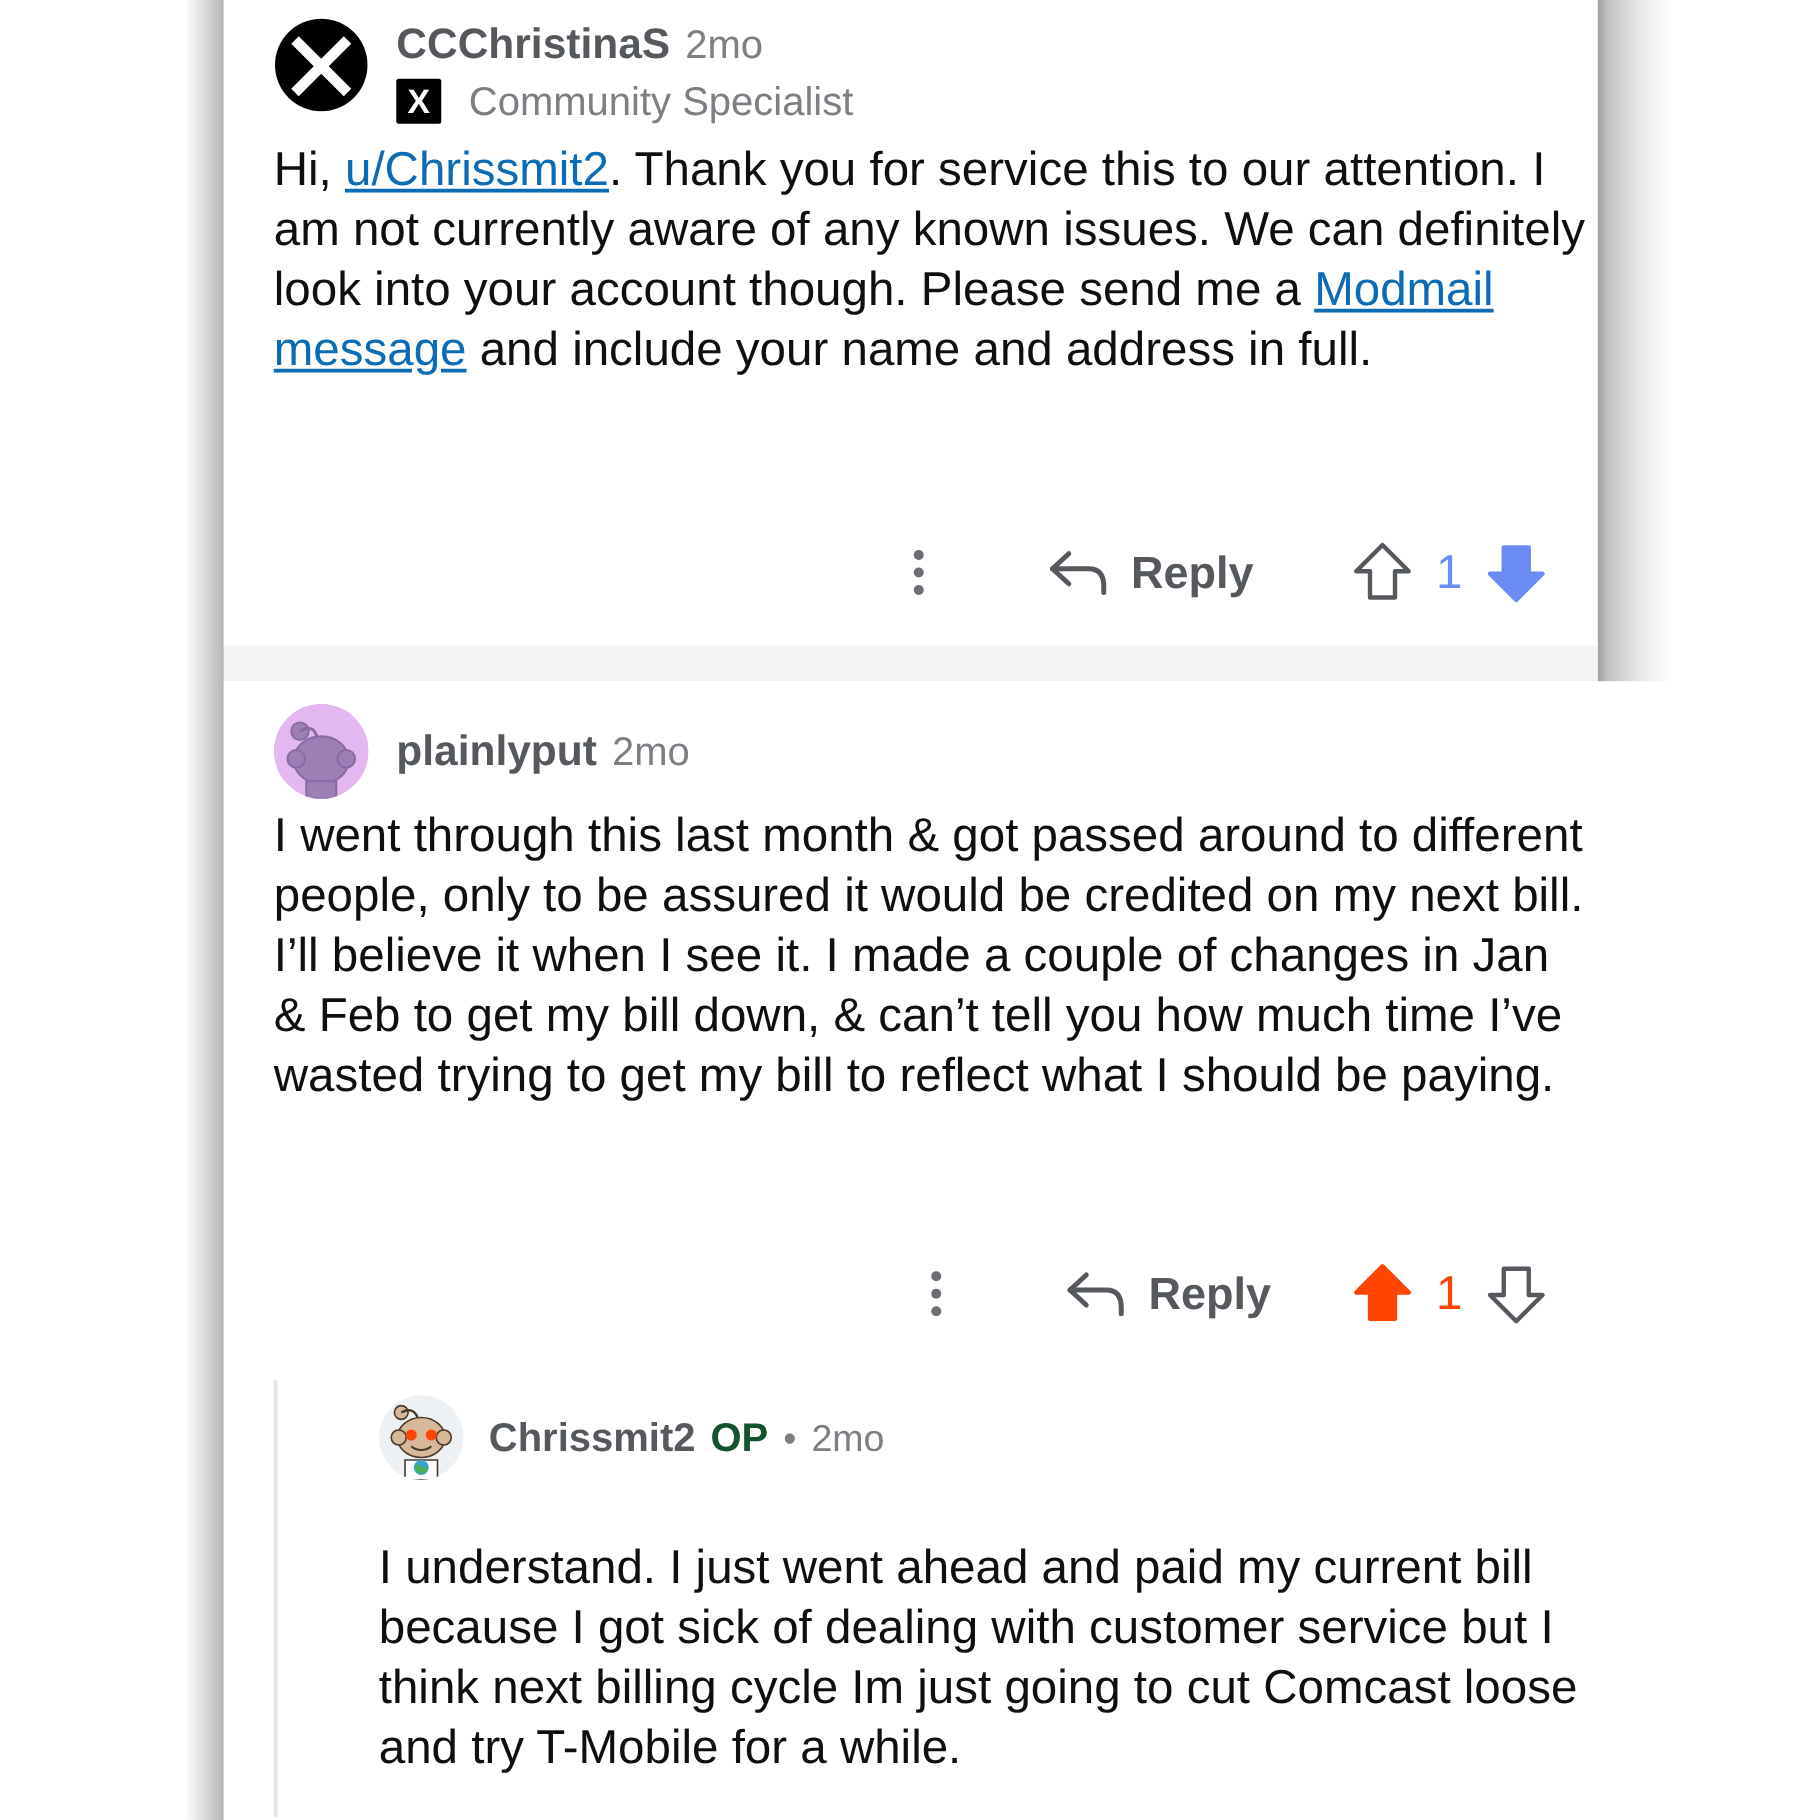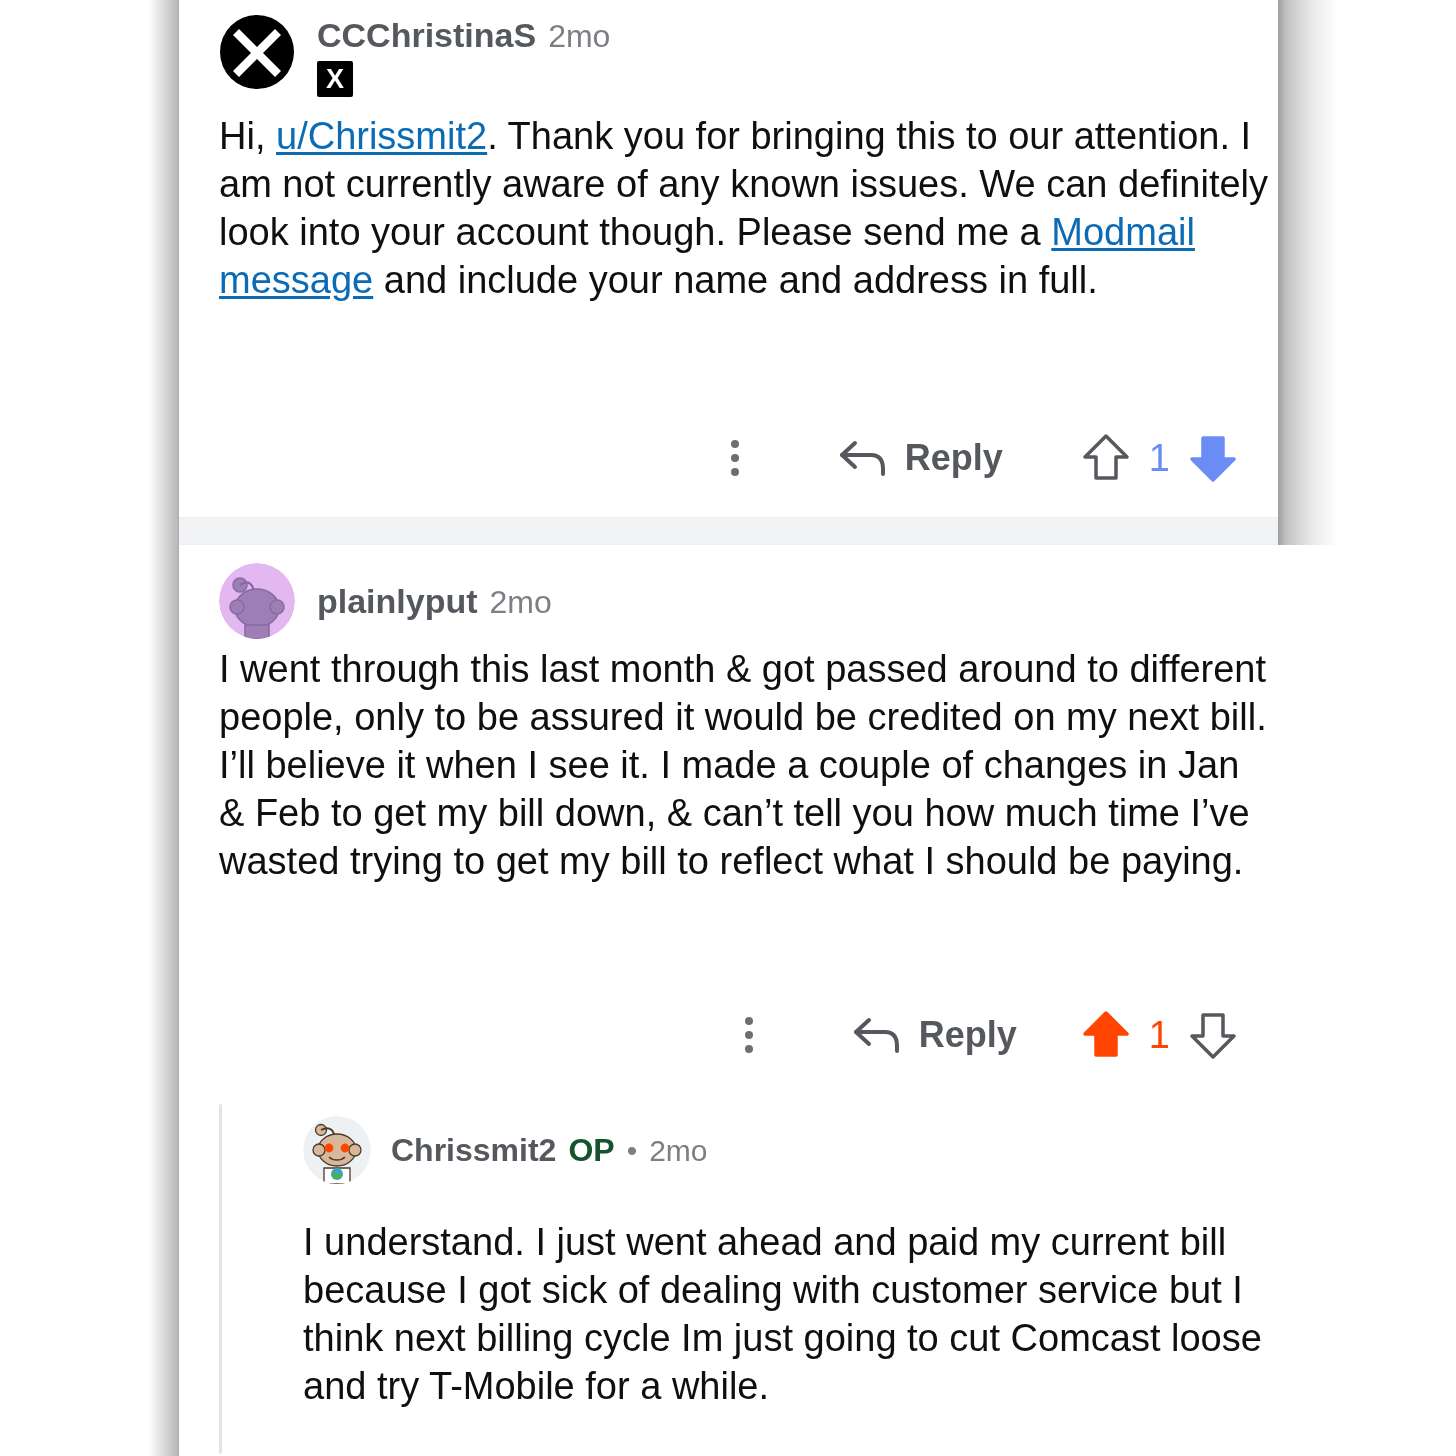--- a/index.html
+++ b/index.html
@@ -206,21 +206,21 @@
   #reply-1 .inner { position: absolute; left: 44px; top: 0; width: 1015px; }
   #reply-1 .comment-header { }
   #reply-1 .avatar { width: 68px; height: 68px; }
   #reply-1 .header-text { margin-left: 20px; }
   #reply-1 .name-row { font-size: 32px; line-height: 68px; }
   #reply-1 .username { font-size: 32px; }
   #reply-1 .op-badge { font-size: 32px; margin-left: 12px; }
   #reply-1 .dot-sep { font-size: 30px; margin-left: 12px; }
   #reply-1 .timestamp { font-size: 30px; margin-left: 12px; }
   #reply-1 .comment-body {
-    margin-top: 20px;
+    margin-top: 32px;
     width: 1015px;
     font-size: 38px;
     line-height: 48px;
   }
 
   .arrow-svg { display: block; }
 </style>
 </head>
 <body>
 
@@ -240,25 +240,26 @@
             <path d="M20 15 L38 33 L56 15 L62 21 L44 39 L62 57 L56 63 L38 45 L20 63 L14 57 L32 39 L14 21 Z" fill="#ffffff"></path>
           </svg>
         </div>
         <div class="header-text">
           <div class="name-row">
             <span class="username">CCChristinaS</span>
             <span class="timestamp">2mo</span>
           </div>
           <div class="flair-row">
             <span class="flair-icon">X</span>
+            <span class="flair-label">Community Specialist</span>
           </div>
         </div>
       </div>
 
-      <div class="comment-body"><span>Hi, </span><a href="#">u/Chrissmit2</a><span>. Thank you for bringing this to our attention. I am not currently aware of any known issues. We can definitely look into your account though. Please send me a </span><a href="#">Modmail message</a><span> and include your name and address in full.</span></div>
+      <div class="comment-body"><span>Hi, </span><a href="#">u/Chrissmit2</a><span>. Thank you for service this to our attention. I am not currently aware of any known issues. We can definitely look into your account though. Please send me a </span><a href="#">Modmail message</a><span> and include your name and address in full.</span></div>
 
       <div class="actions">
         <div class="kebab" style="width:56px;height:56px;margin-right:72px;">
           <span></span>
             <span></span>
             <span></span>
         </div>
         <button class="reply-btn" style="margin-right:78px;">
           <svg width="54" height="44" viewBox="0 0 54 44" class="arrow-svg">
             <path d="M20 7 L7 19 L20 31" fill="none" stroke="#55595e" stroke-width="4" stroke-linecap="round" stroke-linejoin="round"></path>

